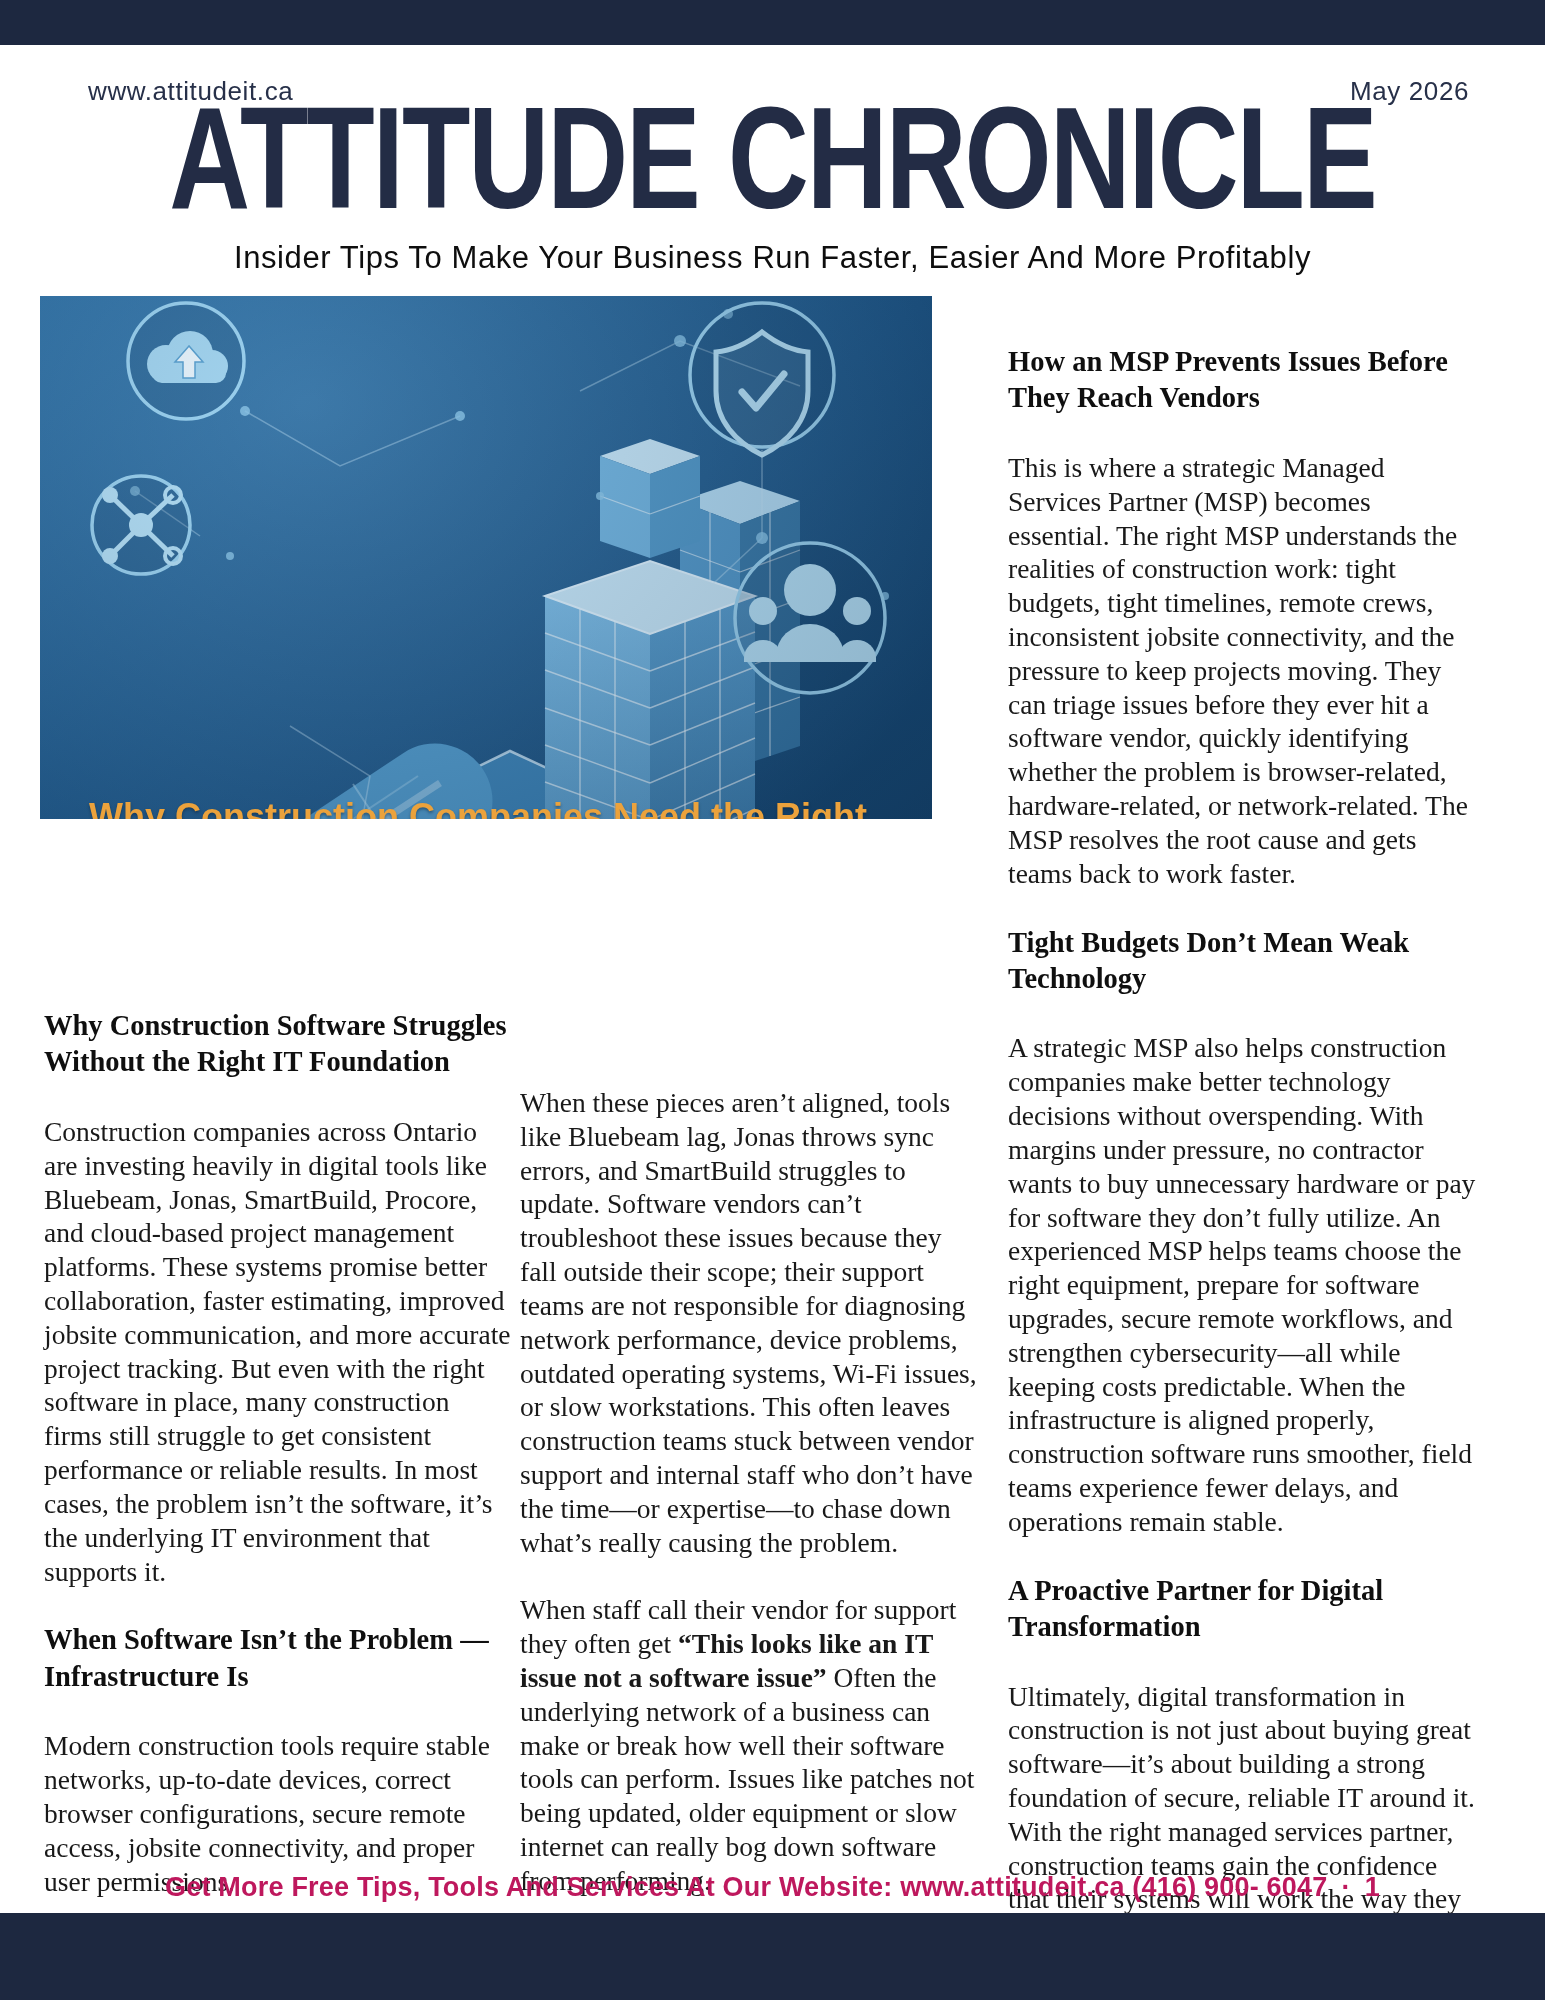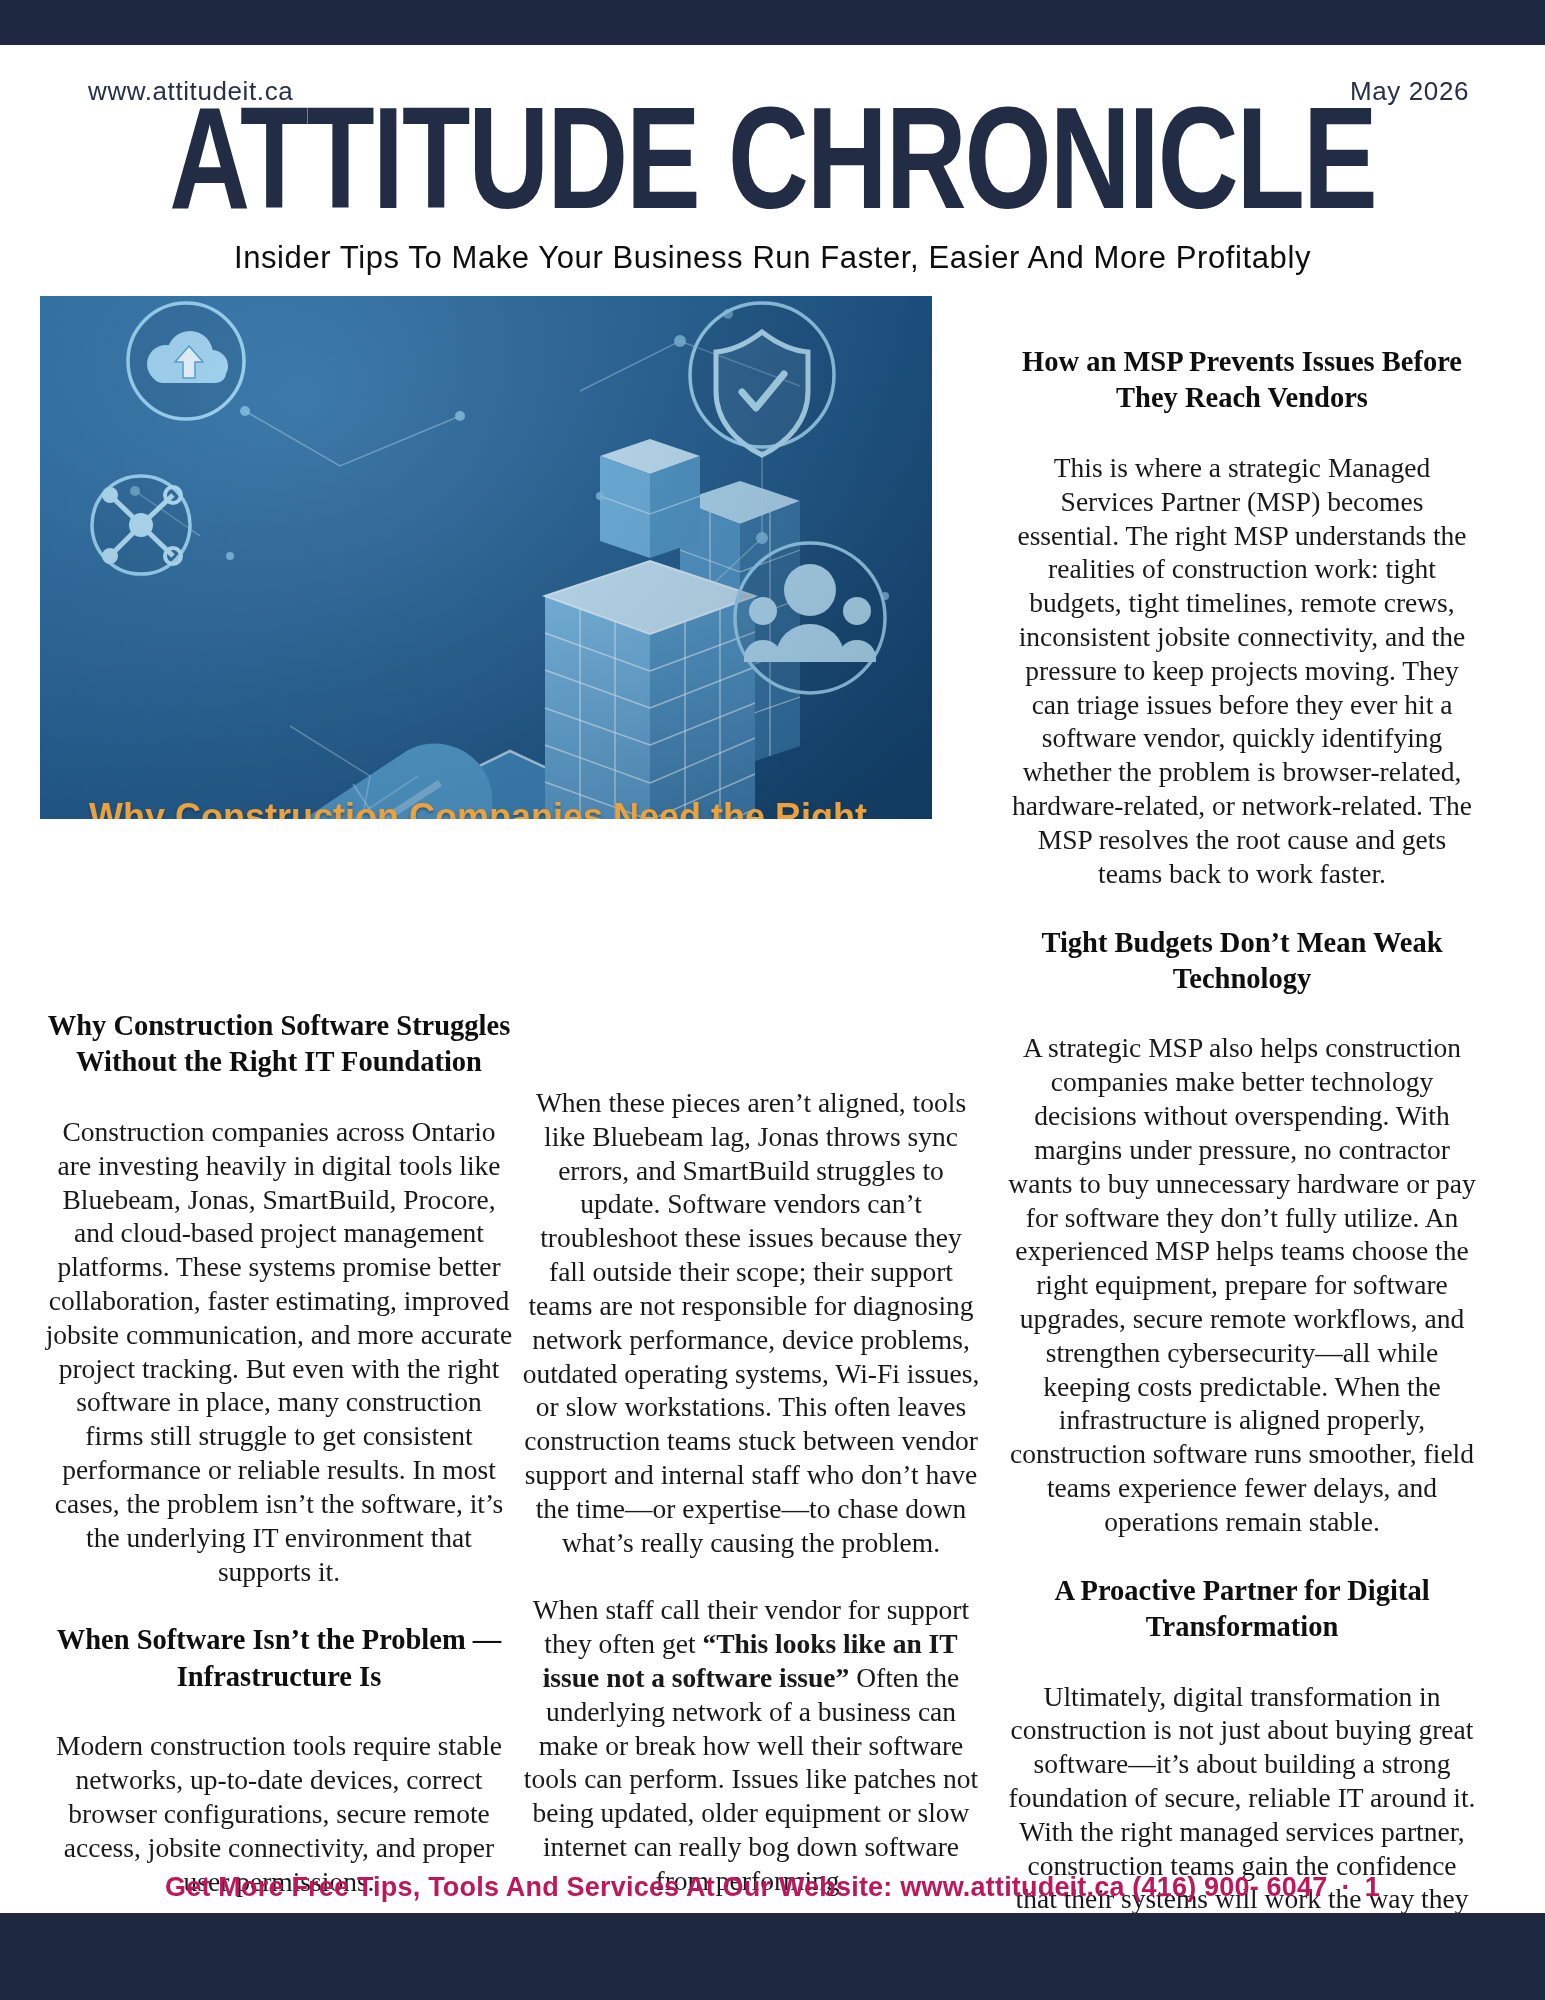--- a/index.html
+++ b/index.html
@@ -22,21 +22,21 @@
   .tagline{position:absolute;top:240px;left:0;right:0;text-align:center;font-size:31px;color:#0e0e0e;letter-spacing:.6px;}
 
   .hero{position:absolute;left:40px;top:296px;width:892px;height:523px;overflow:hidden;background:#1A507F;}
   .hero svg{display:block;}
   .hero-title{
     position:absolute;left:48px;right:64px;top:498px;text-align:center;
     font-weight:700;font-size:36px;line-height:1.26;color:#EBA23C;
     text-shadow:0 2px 3px rgba(10,30,50,.45);
   }
 
-  .col{position:absolute;font-family:"Liberation Serif", serif;font-size:27.5px;line-height:1.23;color:#191919;text-align:center;}
+  .col{position:absolute;font-family:"Liberation Serif", serif;font-size:27.5px;line-height:1.23;color:#191919;}
   .col p{margin:0 0 34px 0;}
   .col h3{
     margin:0 0 34px 0;font-size:28.5px;line-height:1.28;font-weight:700;color:#0f0f0f;
     font-family:"Liberation Serif", serif;
   }
   .col-left{left:44px;top:1008px;width:470px;}
   .col-mid{left:520px;top:1044px;width:462px;padding-top:42px;}
   .col-right{left:1008px;top:344px;width:468px;}
   .q{font-weight:700;}
 

